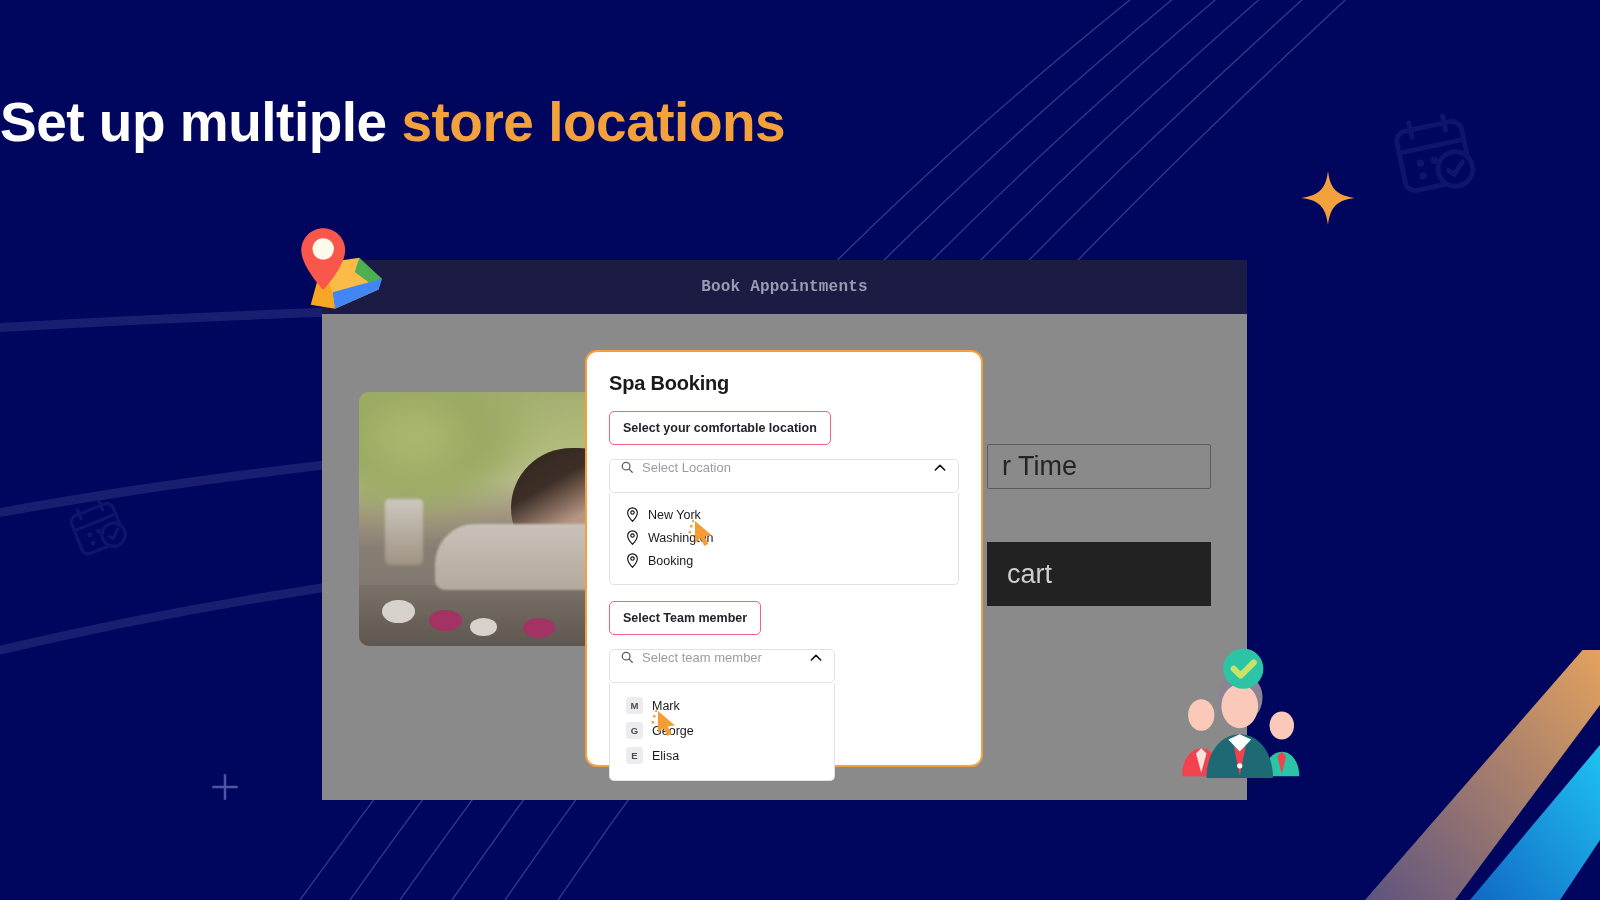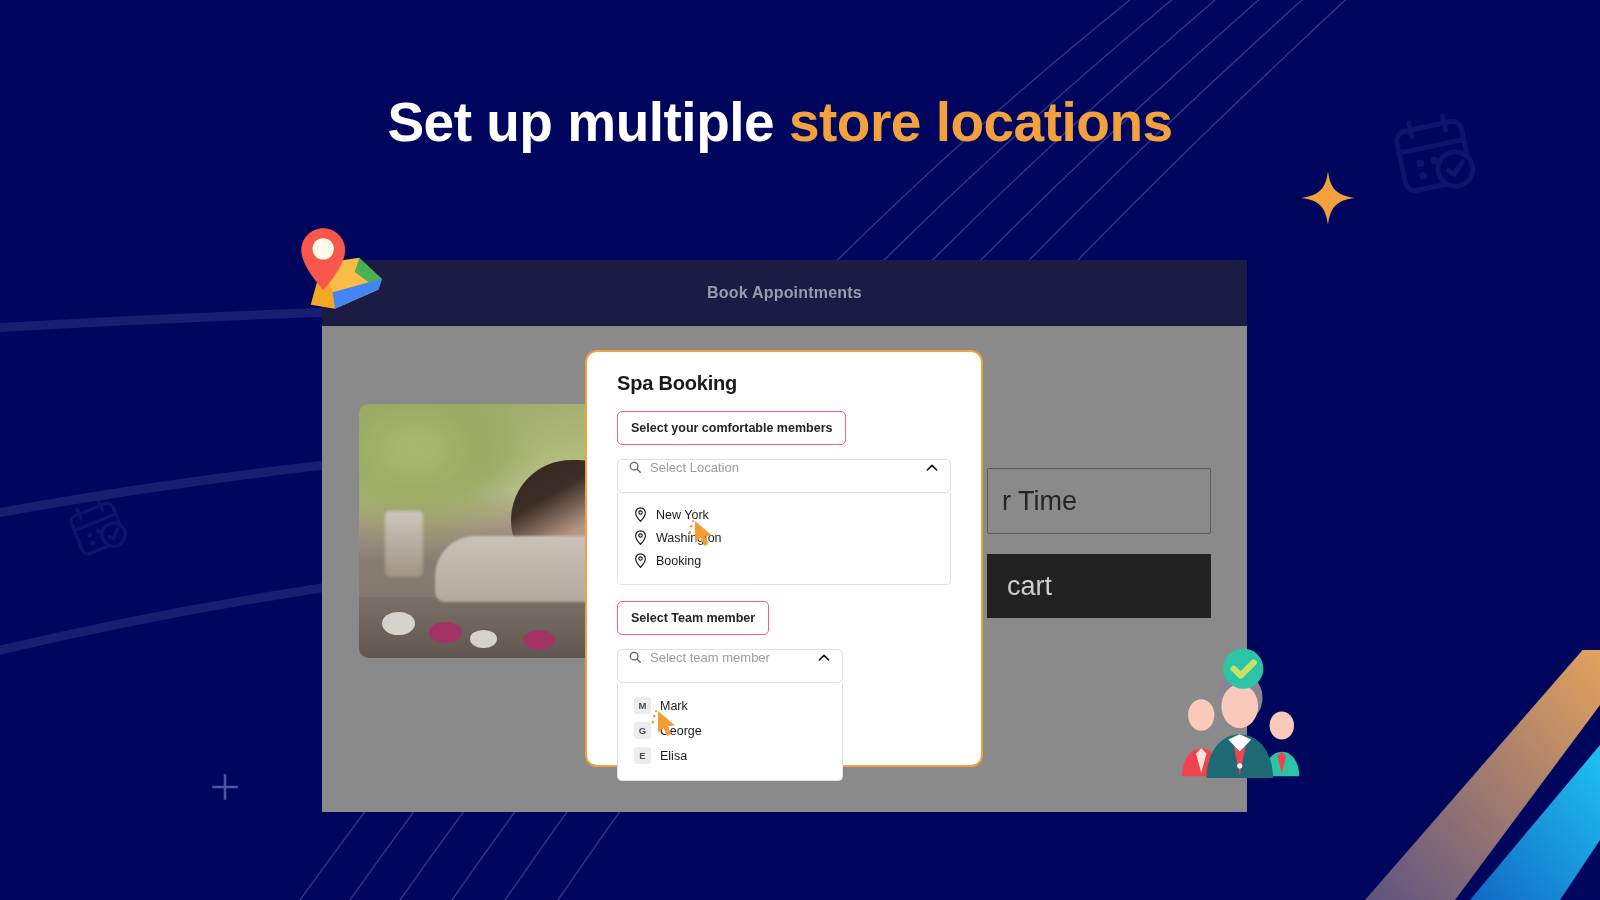--- a/index.html
+++ b/index.html
@@ -58,47 +58,47 @@
     left: 1168px; top: 638px;
     width: 140px; height: 140px;
     z-index: 40;
   }
 
   
   .headline {
     position: absolute;
     left: 0; top: 92px;
     width: 1508px;
-    text-align: center;
+    text-align: left;
     line-height: 1.12;
     z-index: 20;
-    margin-left: 26px;
   }
   .headline .ln {
     display: block;
     font-size: 55px;
     font-weight: 800;
     letter-spacing: -0.5px;
     color: #FFFFFF;
   }
   .headline .hl { color: #F3A13C; }
 
   
   .app-window {
     position: absolute;
     left: 322px; top: 260px;
     width: 925px; height: 540px;
     z-index: 25;
   }
   .app-titlebar {
-    height: 66px;
+    height: 54px;
     background: #1B1B44;
     display: flex;
     align-items: center;
     justify-content: center;
+    font-family: Liberation Mono, monospace;
   }
   .app-titlebar .t {
     color: #9A9AB0;
     font-size: 16px;
     font-weight: 700;
     letter-spacing: .2px;
   }
   .app-body {
     position: relative;
     height: 486px;
@@ -145,22 +145,22 @@
   .spa-photo .bottle {
     position: absolute; left: 9%; top: 42%; width: 13%; height: 26%;
     background: linear-gradient(180deg,#E9E2D6,#B9A78E);
     border-radius: 4px 4px 6px 6px;
     filter: blur(1.4px);
   }
 
   
   .bg-time-field {
     position: absolute;
-    left: 665px; top: 142px;
-    width: 224px; height: 66px;
+    left: 665px; top: 130px;
+    width: 224px; height: 45px;
     border: 1px solid #5C5C5C;
     border-radius: 2px;
     display: flex; align-items: center;
   }
   .bg-time-field .txt {
     padding-left: 14px;
     font-size: 27px;
     color: #242424;
     white-space: nowrap;
   }
@@ -180,21 +180,21 @@
 
   
   .modal {
     position: absolute;
     left: 585px; top: 350px;
     width: 398px; height: 417px;
     background: #FFFFFF;
     border: 2px solid #F3A13C;
     border-radius: 12px;
     z-index: 60;
-    padding: 20px 30px;
+    padding: 20px 22px;
   }
   .modal-title {
     font-size: 20px;
     font-weight: 700;
     color: #1A1A1A;
     letter-spacing: -.2px;
     margin-bottom: 16px;
   }
 
   .field-badge {
@@ -353,21 +353,21 @@
       <div class="bg-cart-btn">
         <span class="txt">cart</span>
       </div>
     </div>
   </div>
 
   <div class="modal">
     <div class="modal-title">Spa Booking</div>
 
     <div>
-      <div class="field-badge">Select your comfortable members</div>
+      <div class="field-badge">Select your comfortable location</div>
 
       <div class="select-box">
         <svg width="14" height="14" viewBox="0 0 24 24">
           <g fill="none" stroke="#5B5B63" stroke-width="2.2" stroke-linecap="round">
             <circle cx="10.5" cy="10.5" r="6.6"></circle>
               <path d="M15.6 15.6L21 21"></path>
           </g>
         </svg>
         <span class="ph">Select Location</span>
         <svg width="16" height="16" viewBox="0 0 24 24">

